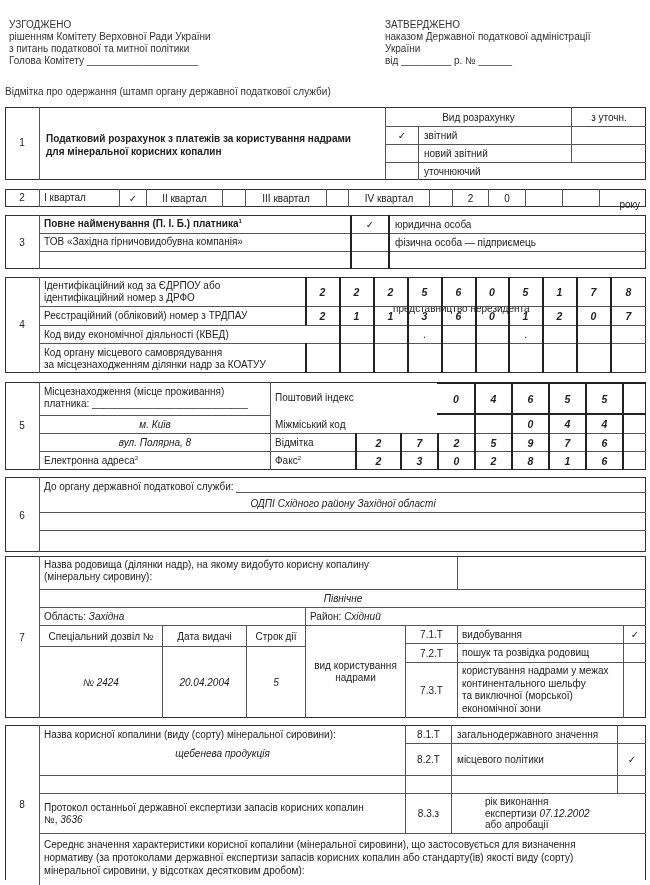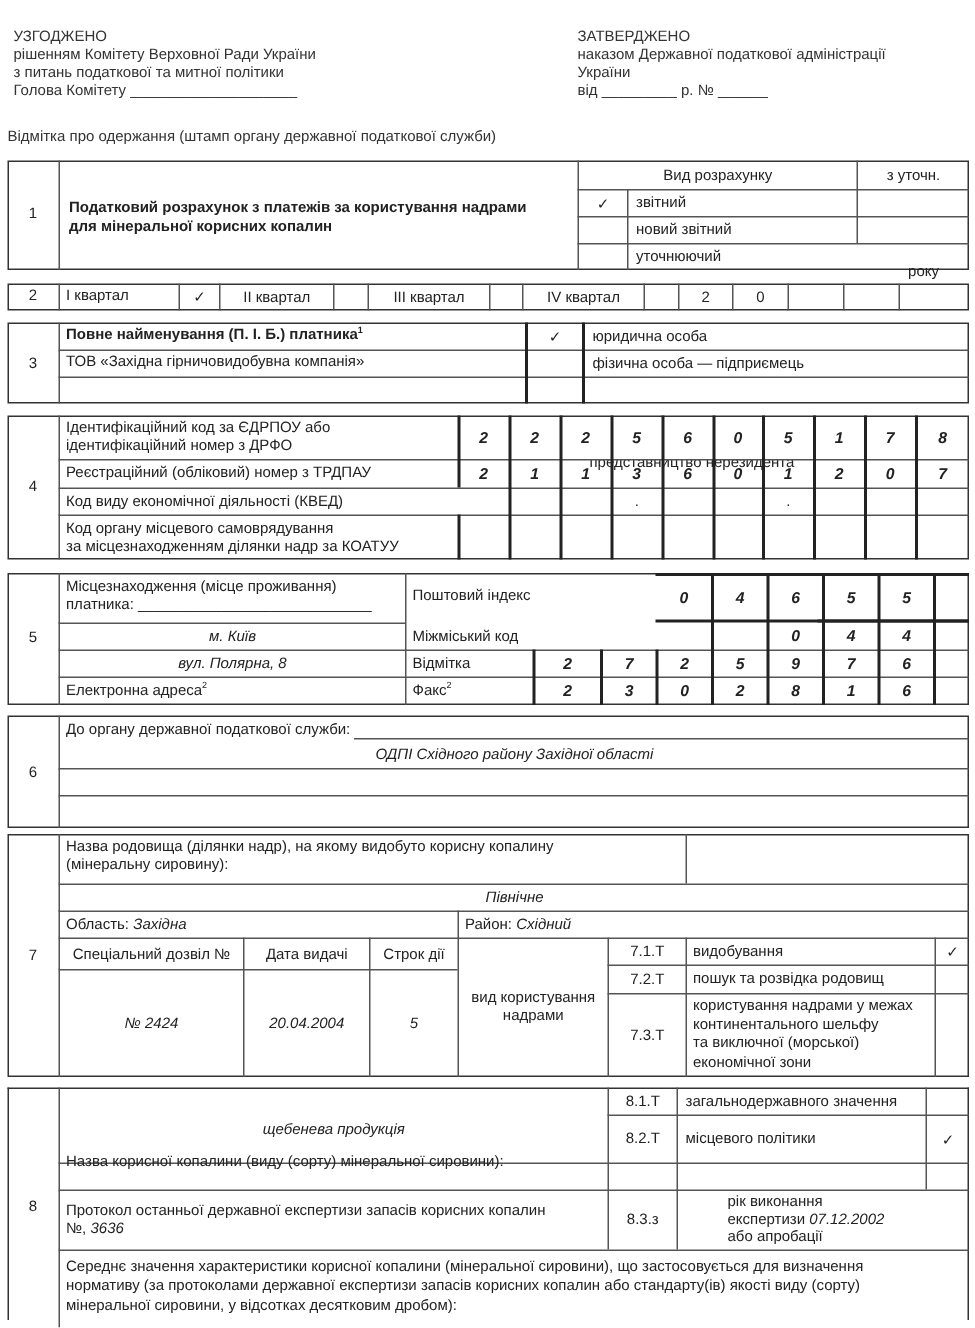--- a/index.html
+++ b/index.html
@@ -89,21 +89,21 @@
   <div class="cell" style="left:147px;top:190px;width:75px;height:16px;">II квартал</div>
   <div class="cell check" style="left:223px;top:190px;width:22px;height:16px;"></div>
   <div class="cell" style="left:246px;top:190px;width:80px;height:16px;">III квартал</div>
   <div class="cell check" style="left:327px;top:190px;width:21px;height:16px;"></div>
   <div class="cell" style="left:349px;top:190px;width:80px;height:16px;">IV квартал</div>
   <div class="cell check" style="left:430px;top:190px;width:22px;height:16px;"></div>
   <div class="cell" style="left:453px;top:190px;width:35px;height:16px;">2</div>
   <div class="cell" style="left:489px;top:190px;width:36px;height:16px;">0</div>
   <div class="cell" style="left:526px;top:190px;width:36px;height:16px;"></div>
   <div class="cell" style="left:563px;top:190px;width:36px;height:16px;"></div>
-  <div class="cell" style="left:600px;top:173px;width:46px;height:16px;justify-content:flex-end;padding-right:20px;">року</div>
+  <div class="cell" style="left:600px;top:196px;width:46px;height:16px;justify-content:flex-end;padding-right:6px;">року</div>
 </div>
 
 <div>
   <div class="box" style="left:5px;top:215px;width:641px;height:54px;"></div>
   <div class="vl" style="left:39px;top:215px;height:54px;"></div>
   <div class="hl" style="left:39px;top:233px;width:607px;"></div>
   <div class="hl" style="left:39px;top:251px;width:607px;"></div>
   <div class="vl thick" style="left:350px;top:215px;height:54px;"></div>
   <div class="vl thick" style="left:388px;top:215px;height:54px;"></div>
 
@@ -341,21 +341,21 @@
   <div class="vl" style="left:39px;top:725px;height:160px;"></div>
   <div class="hl" style="left:405px;top:743px;width:241px;"></div>
   <div class="hl" style="left:39px;top:775px;width:607px;"></div>
   <div class="hl" style="left:39px;top:793px;width:607px;"></div>
   <div class="hl" style="left:39px;top:833px;width:607px;"></div>
   <div class="vl" style="left:405px;top:725px;height:108px;"></div>
   <div class="vl" style="left:451px;top:725px;height:108px;"></div>
   <div class="vl" style="left:617px;top:725px;height:68px;"></div>
 
   <div class="secnum" style="left:2px;top:799px;">8</div>
-  <div class="t" style="left:44px;top:729px;margin-top:40px;">Назва корисної копалини (виду (сорту) мінеральної сировини):</div>
+  <div class="t" style="left:44px;top:729px;">Назва корисної копалини (виду (сорту) мінеральної сировини):</div>
   <div class="abs c i" style="left:40px;top:748px;width:365px;line-height:12px;">
     <div>щебенева продукція</div>
   </div>
 
   <div class="cell" style="left:406px;top:726px;width:45px;height:17px;">8.1.Т</div>
   <div class="t" style="left:457px;top:729px;">загальнодержавного значення</div>
   <div class="cell check" style="left:618px;top:726px;width:28px;height:17px;"></div>
 
   <div class="cell" style="left:406px;top:744px;width:45px;height:31px;">8.2.Т</div>
   <div class="t" style="left:457px;top:754px;">місцевого політики</div>

